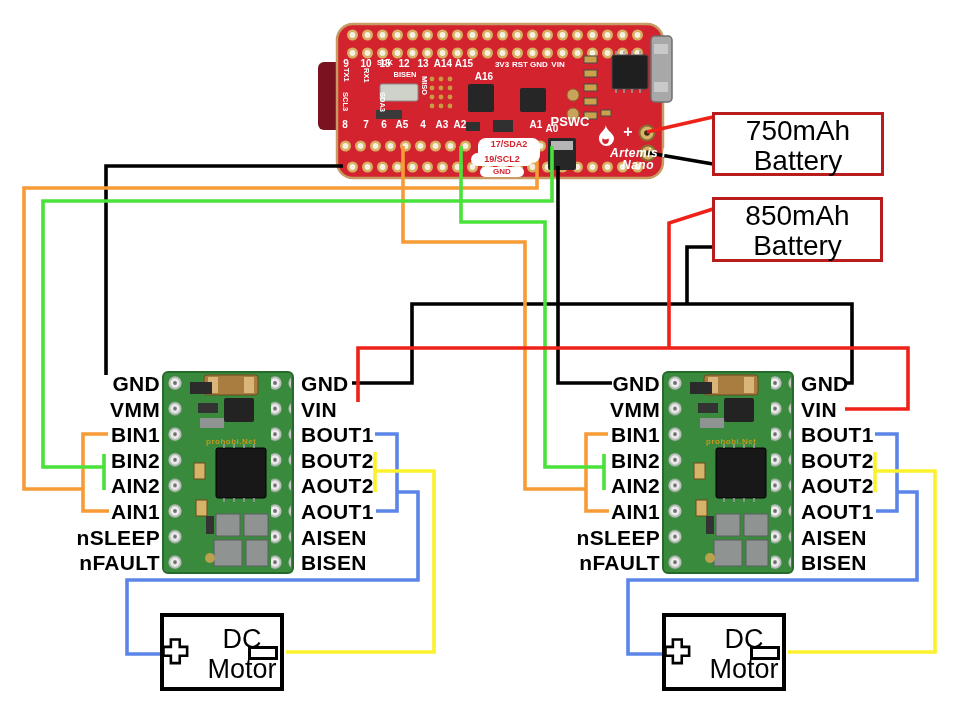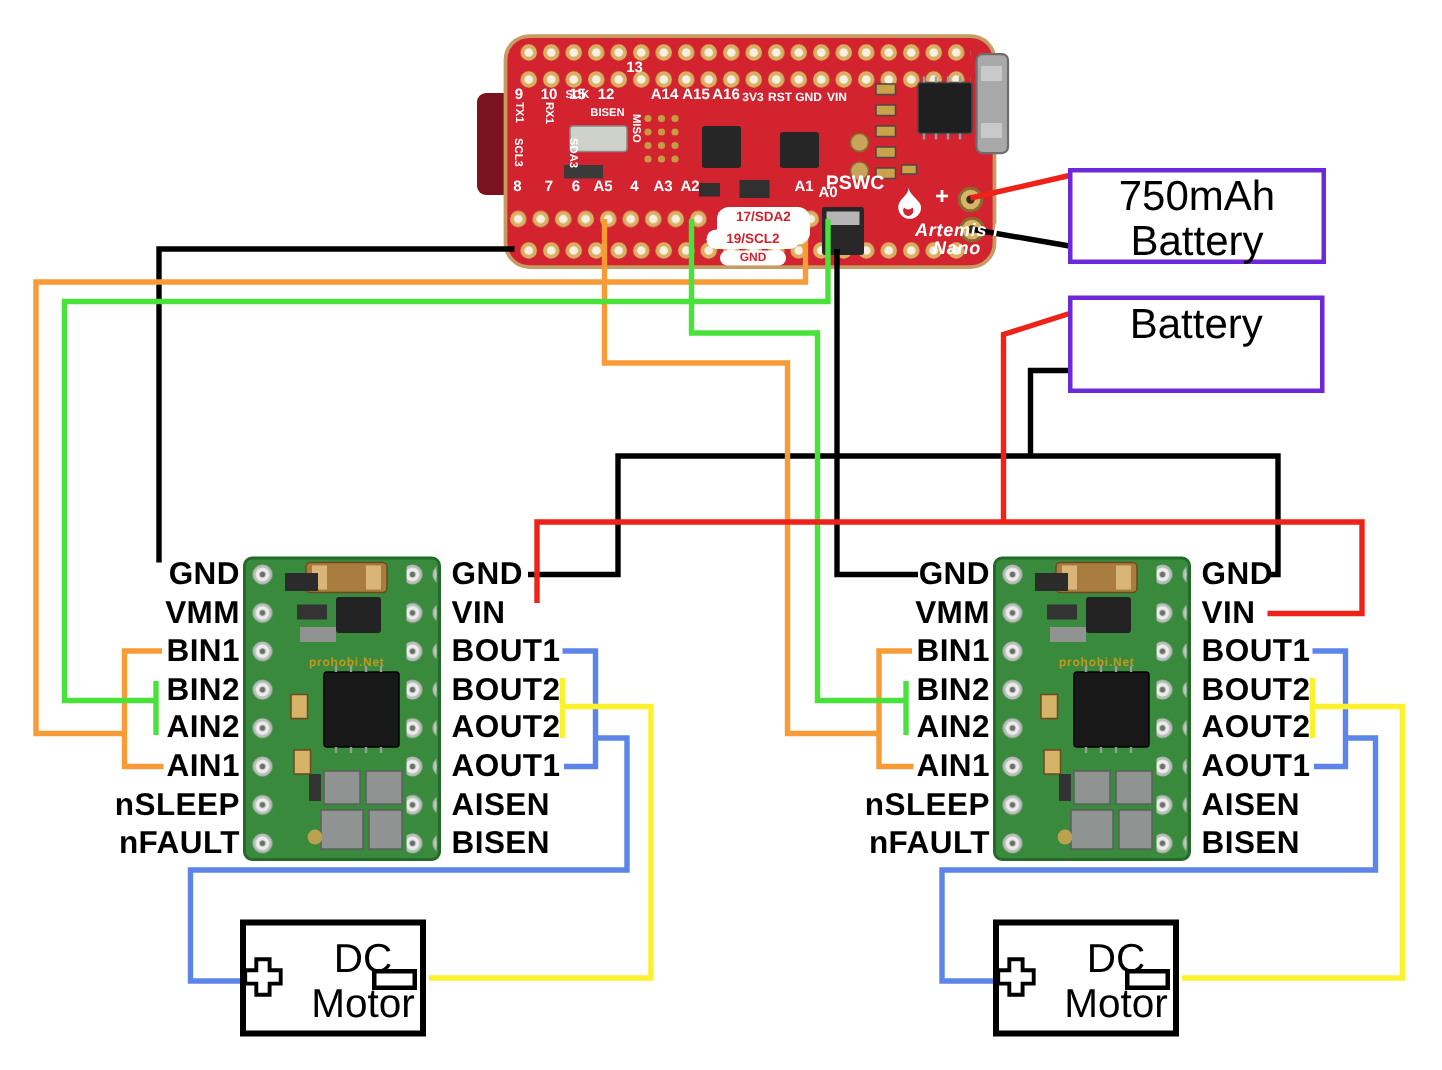--- a/index.html
+++ b/index.html
@@ -5,21 +5,21 @@
   html,body{margin:0;padding:0;background:#fff;}
   #stage{position:relative;width:961px;height:713px;background:#fff;overflow:hidden;
          font-family:"Liberation Sans",sans-serif;}
   #wires{position:absolute;left:0;top:0;z-index:4;}
 
   
   .dpin{position:absolute;z-index:10;font:bold 21px/1 "Liberation Sans",sans-serif;
         color:#000;letter-spacing:.3px;white-space:nowrap;transform:translateY(-50%);}
 
   
-  .batbox{position:absolute;background:#fff;border:3px solid #6d28d9;z-index:8;
+  .batbox{position:absolute;background:#fff;border:3px solid #b91c1c;z-index:8;
           text-align:center;color:#000;font:28px/30px "Liberation Sans",sans-serif;padding-top:1px;}
   .mbox{position:absolute;background:#fff;border:4px solid #000;z-index:8;color:#000;}
   .mtext{position:absolute;left:0;right:0;top:7px;text-align:center;
          font:27px/30px "Liberation Sans",sans-serif;margin-left:40px;}
   .minus{position:absolute;right:2px;top:29px;width:24px;height:8px;
          border:3px solid #000;background:#fff;}
   .plus-wrap{position:absolute;left:-2px;top:21px;width:34px;height:34px;}
 
   
   .nlab{position:absolute;z-index:10;color:#fff;white-space:nowrap;transform:translateX(-50%);}
@@ -169,24 +169,24 @@
       <polyline points="375,471 434,471 434,652 286,652" stroke="#fbf12d"></polyline>
       <polyline points="875,452 875,492" stroke="#fbf12d"></polyline>
       <polyline points="875,471 935,471 935,652 788,652" stroke="#fbf12d"></polyline>
     </g>
   </svg>
 
   <span class="nlab np" style="left:346px;top:59px">9</span>
   <span class="nlab np" style="left:366px;top:59px">10</span>
   <span class="nlab np" style="left:385px;top:59px">15</span>
   <span class="nlab np" style="left:404px;top:59px">12</span>
-  <span class="nlab np" style="left:423px;top:41px">13</span>
+  <span class="nlab np" style="left:423px;top:59px">13</span>
   <span class="nlab np" style="left:443px;top:59px">A14</span>
   <span class="nlab np" style="left:464px;top:59px">A15</span>
-  <span class="nlab np" style="left:484px;top:59px">A16</span>
+  <span class="nlab np" style="left:484px;top:72px">A16</span>
   <span class="nlab npp" style="left:502px;top:61px">3V3</span>
   <span class="nlab npp" style="left:520px;top:61px">RST</span>
   <span class="nlab npp" style="left:539px;top:61px">GND</span>
   <span class="nlab npp" style="left:558px;top:61px">VIN</span>
   <span class="nlab nps" style="left:385px;top:59px">SCK</span>
   <span class="nlab nps" style="left:405px;top:71px">BISEN</span>
   <span class="nlab npv" style="left:342px;top:68px">TX1</span>
   <span class="nlab npv" style="left:362px;top:68px">RX1</span>
   <span class="nlab npv" style="left:420px;top:76px">MISO</span>
   <span class="nlab npv" style="left:341px;top:92px">SCL3</span>
@@ -206,20 +206,21 @@
   <span class="nlab np" style="left:570px;top:117px;font-size:13px">PSWC</span>
   <span class="nlab" style="left:628px;top:124px;font:bold 16px/16px 'Liberation Sans',sans-serif">+</span>
   <span class="nlab brand" style="left:610px;top:147px">Artemis I</span>
   <span class="nlab brand" style="left:622px;top:159px">Nano</span>
 
   <div class="batbox" style="left:712px;top:112px;width:166px;height:57px">
     <div>750mAh</div>
     <div>Battery</div>
   </div>
   <div class="batbox" style="left:712px;top:197px;width:165px;height:58px">
+    <div>850mAh</div>
     <div>Battery</div>
   </div>
 
   <span class="dpin" style="right:801px;top:383px">GND</span>
   <span class="dpin" style="right:801px;top:409px">VMM</span>
   <span class="dpin" style="right:801px;top:434px">BIN1</span>
   <span class="dpin" style="right:801px;top:460px">BIN2</span>
   <span class="dpin" style="right:801px;top:485px">AIN2</span>
   <span class="dpin" style="right:801px;top:511px">AIN1</span>
   <span class="dpin" style="right:801px;top:537px">nSLEEP</span>

